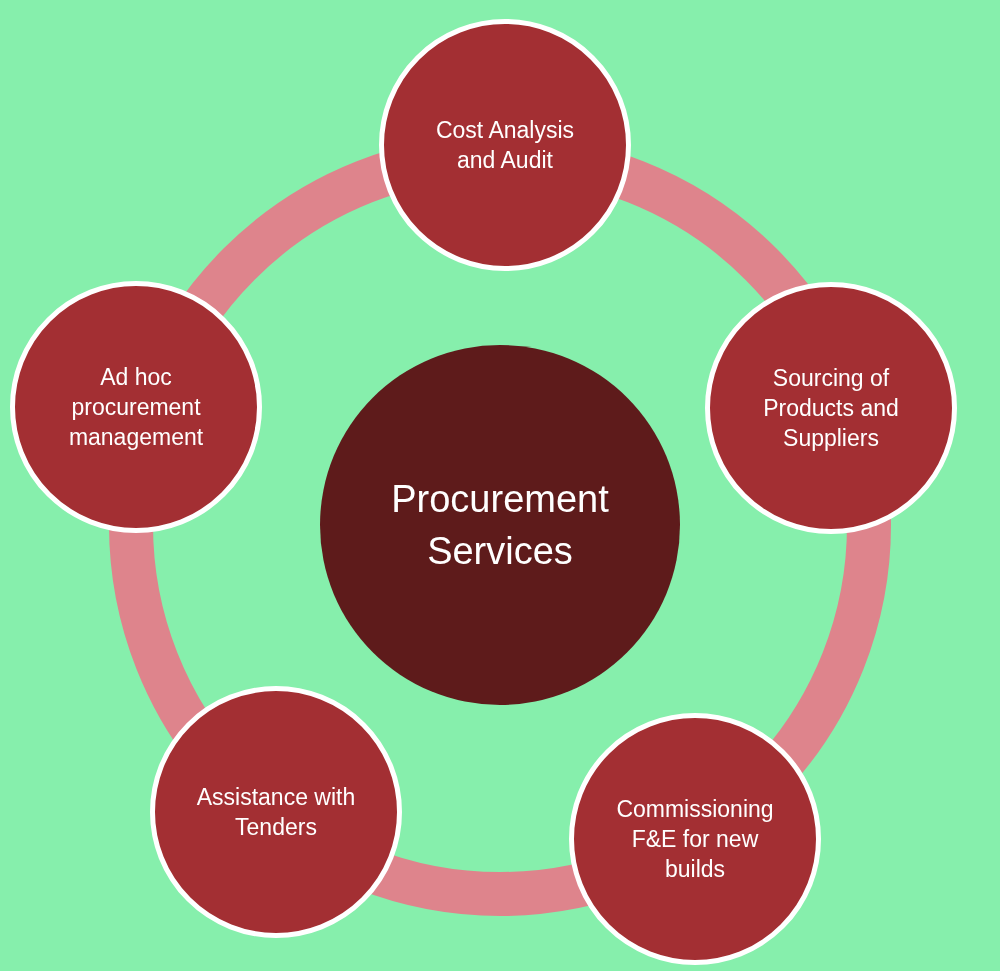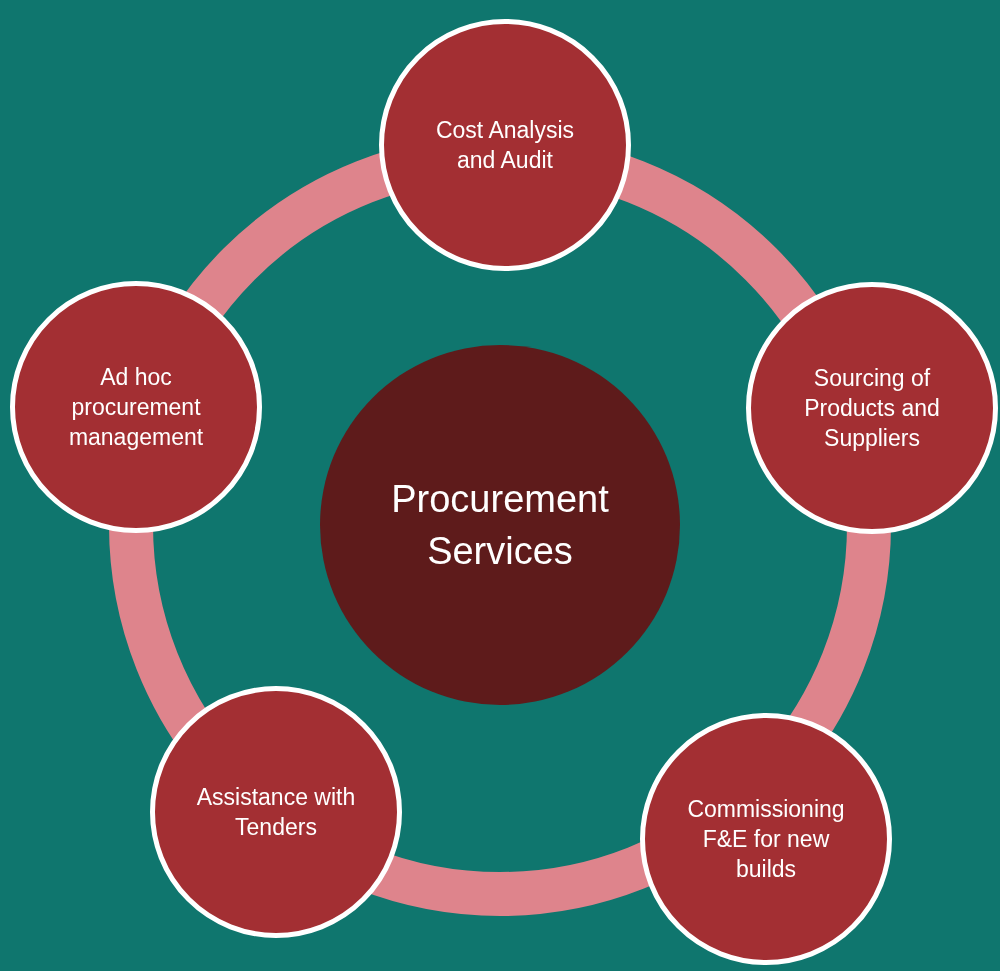--- a/index.html
+++ b/index.html
@@ -4,21 +4,21 @@
 <style>
   html, body {
     margin: 0;
     padding: 0;
     background: #ffffff;
   }
   .canvas {
     position: relative;
     width: 1000px;
     height: 971px;
-    background: #0f766e;
+    background: #86efac;
     overflow: hidden;
     font-family: "Liberation Sans", sans-serif;
   }
   .ring-svg {
     position: absolute;
     left: 0;
     top: 0;
     width: 1000px;
     height: 971px;
   }
@@ -48,22 +48,22 @@
     width: 360px;
     height: 360px;
     background: #5E1B1B;
     font-size: 38px;
     line-height: 52px;
     left: 320px;
     top: 345px;
   }
   
   .pos-top          { left: 379px; top:  19px; }
-  .pos-right        { left: 746px; top: 282px; }
-  .pos-bottom-right { left: 640px; top: 713px; align-items: center; }
+  .pos-right        { left: 705px; top: 282px; }
+  .pos-bottom-right { left: 569px; top: 713px; align-items: center; }
   .pos-bottom-left  { left: 150px; top: 686px; }
   .pos-left         { left:  10px; top: 281px; align-items: center; }
 </style>
 </head>
 <body>
 
 <div class="canvas">
 
   <svg class="ring-svg" viewBox="0 0 1000 971" xmlns="http://www.w3.org/2000/svg">
     <circle cx="500" cy="525" r="369" fill="none" stroke-width="44" stroke="#DE848C"></circle>

